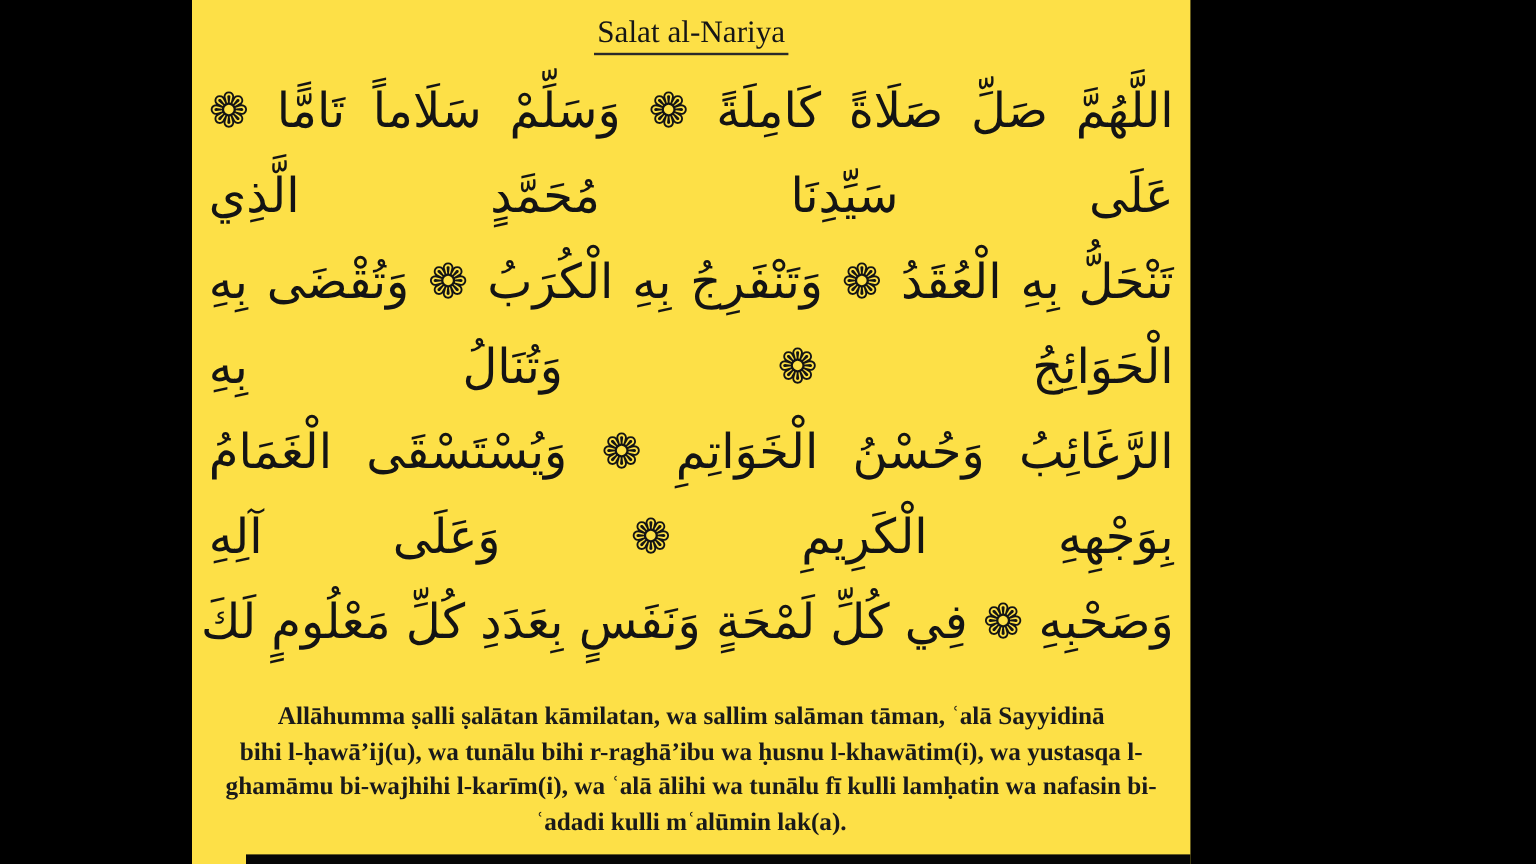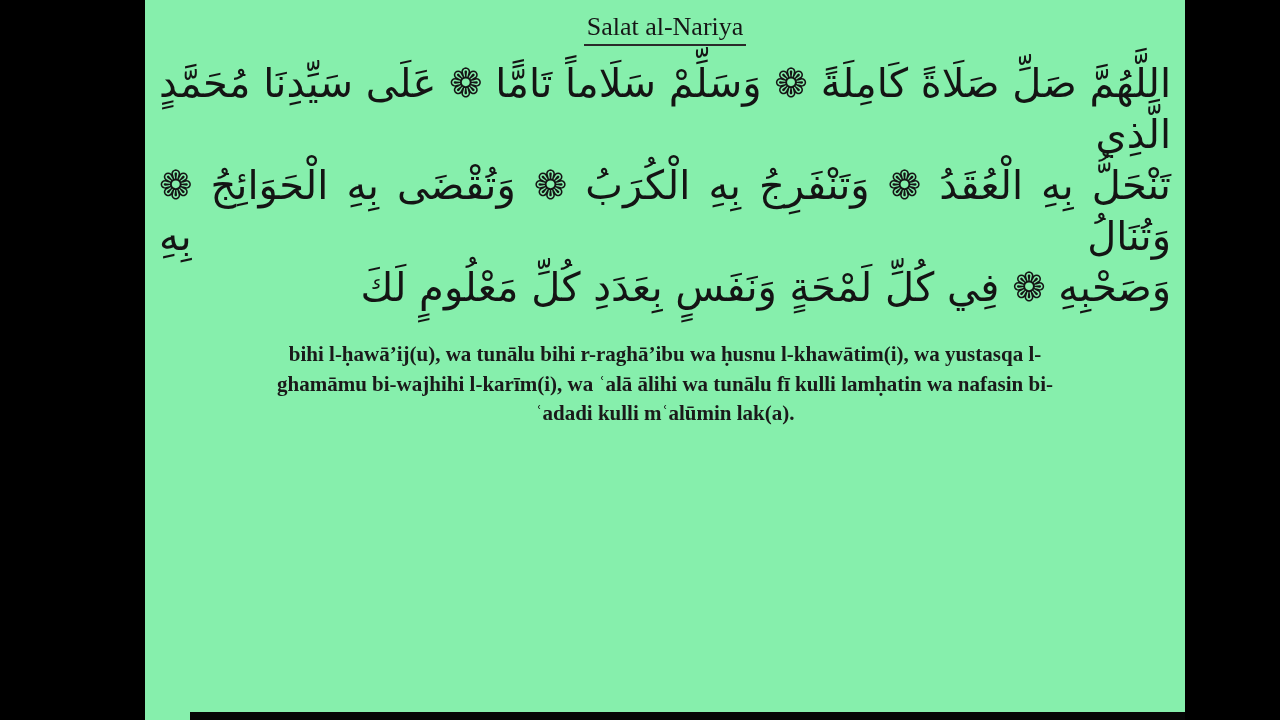--- a/index.html
+++ b/index.html
@@ -15,46 +15,46 @@
     position: absolute;
     top: 0;
     width: 160px;
     height: 720px;
     background: #000;
   }
   .bar-left { left: 0; }
   .bar-right { left: 1120px; }
   .page {
     position: absolute;
-    left: 145px;
+    left: 160px;
     top: 0;
-    width: 1040px;
+    width: 832px;
     height: 720px;
-    background: #86efac;
+    background: #fde047;
     color: #1b1b1b;
   }
   .title {
     margin: 12px 0 0 0;
     text-align: center;
     font-size: 26px;
     font-weight: normal;
     color: #161616;
   }
   .title-text {
     display: inline-block;
     border-bottom: 2px solid #2a2a2a;
     padding: 0 3px 2px 3px;
   }
   .arabic {
     margin: 12px 14px 0 14px;
     direction: rtl;
     unicode-bidi: embed;
     font-family: "DejaVu Sans", sans-serif;
     font-size: 40px;
-    line-height: 51px;
+    line-height: 71px;
     color: #141414;
   }
   .ar-line { white-space: nowrap; }
   .ar-just {
     text-align: justify;
     text-align-last: justify;
     white-space: normal;
   }
   .ar-center { text-align: right; }
   .translit {
@@ -82,24 +82,26 @@
   <div class="bar bar-left"></div>
   <div class="bar bar-right"></div>
 
   <div class="page">
 
     <h1 class="title"><span class="title-text">Salat al-Nariya</span></h1>
 
     <div class="arabic" dir="rtl">
       <div class="ar-line ar-just">اللَّهُمَّ صَلِّ صَلَاةً كَامِلَةً ❁ وَسَلِّمْ سَلَاماً تَامًّا ❁ عَلَى سَيِّدِنَا مُحَمَّدٍ الَّذِي</div>
       <div class="ar-line ar-just">تَنْحَلُّ بِهِ الْعُقَدُ ❁ وَتَنْفَرِجُ بِهِ الْكُرَبُ ❁ وَتُقْضَى بِهِ الْحَوَائِجُ ❁ وَتُنَالُ بِهِ</div>
+      <div class="ar-line ar-just">الرَّغَائِبُ وَحُسْنُ الْخَوَاتِمِ ❁ وَيُسْتَسْقَى الْغَمَامُ بِوَجْهِهِ الْكَرِيمِ ❁ وَعَلَى آلِهِ</div>
       <div class="ar-line ar-center">وَصَحْبِهِ ❁ فِي كُلِّ لَمْحَةٍ وَنَفَسٍ بِعَدَدِ كُلِّ مَعْلُومٍ لَكَ</div>
     </div>
 
     <div class="translit">
+      <div>Allāhumma ṣalli ṣalātan kāmilatan, wa sallim salāman tāman, ʿalā Sayyidinā</div>
       <div>bihi l-ḥawā’ij(u), wa tunālu bihi r-raghā’ibu wa ḥusnu l-khawātim(i), wa yustasqa l-</div>
       <div>ghamāmu bi-wajhihi l-karīm(i), wa ʿalā ālihi wa tunālu fī kulli lamḥatin wa nafasin bi-</div>
       <div>ʿadadi kulli mʿalūmin lak(a).</div>
     </div>
 
     <div class="bottom-strip"></div>
   </div>
 </div>
 
 </body></html>

